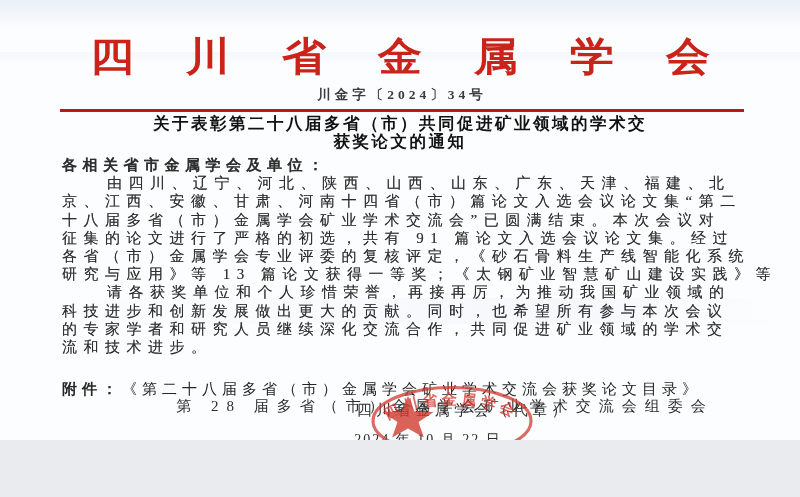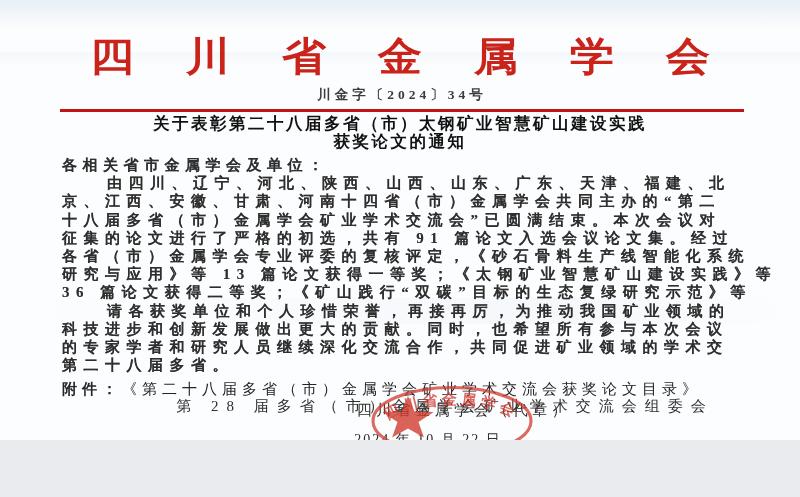--- a/index.html
+++ b/index.html
@@ -46,21 +46,20 @@
   }
   .body-block{
     position:absolute;top:156px;left:62px;width:682px;
   }
   .bline{
     height:18.2px;line-height:18.2px;
     font-size:15px;letter-spacing:6.5px;
     white-space:nowrap;
     color:#2e2e2e;
     text-shadow:0 0 .4px rgba(70,70,70,.6);
-    font-weight:bold;
   }
   .bline.salutation{font-weight:bold;letter-spacing:5.5px;}
   .bline.indent{padding-left:45px;}
   .attachment{
     position:absolute;top:380px;left:62px;width:700px;
     font-size:15px;letter-spacing:5px;line-height:18px;white-space:nowrap;
     color:#252525;
   }
   .attachment .label{font-weight:bold;}
   .sig1{
@@ -91,37 +90,36 @@
   <div class="streak s4"></div>
   <div class="smudge"></div>
 
   <div class="org-name">四川省金属学会</div>
 
   <div class="doc-number">川金字〔2024〕34号</div>
 
   <div class="red-rule"></div>
 
   <div class="doc-title">
-    <div>关于表彰第二十八届多省（市）太钢矿业智慧矿山建设实践</div>
+    <div>关于表彰第二十八届多省（市）共同促进矿业领域的学术交</div>
     <div>获奖论文的通知</div>
   </div>
 
   <div class="body-block">
     <div class="bline salutation">各相关省市金属学会及单位：</div>
     <div class="bline indent">由四川、辽宁、河北、陕西、山西、山东、广东、天津、福建、北</div>
-    <div class="bline">京、江西、安徽、甘肃、河南十四省（市）金属学会共同主办的“第二</div>
+    <div class="bline">京、江西、安徽、甘肃、河南十四省（市）篇论文入选会议论文集“第二</div>
     <div class="bline">十八届多省（市）金属学会矿业学术交流会”已圆满结束。本次会议对</div>
     <div class="bline">征集的论文进行了严格的初选，共有 91 篇论文入选会议论文集。经过</div>
     <div class="bline">各省（市）金属学会专业评委的复核评定，《砂石骨料生产线智能化系统</div>
     <div class="bline">研究与应用》等 13 篇论文获得一等奖；《太钢矿业智慧矿山建设实践》等</div>
-    <div class="bline">36 篇论文获得二等奖；《矿山践行“双碳”目标的生态复绿研究示范》等</div>
     <div class="bline indent">请各获奖单位和个人珍惜荣誉，再接再厉，为推动我国矿业领域的</div>
     <div class="bline">科技进步和创新发展做出更大的贡献。同时，也希望所有参与本次会议</div>
     <div class="bline">的专家学者和研究人员继续深化交流合作，共同促进矿业领域的学术交</div>
-    <div class="bline">第二十八届多省。</div>
+    <div class="bline">流和技术进步。</div>
   </div>
 
   <div class="attachment">
     <span class="label">附件：</span><span>《第二十八届多省（市）金属学会矿业学术交流会获奖论文目录》</span>
   </div>
 
   <div class="sig1">第 28 届多省（市）金属学会矿业学术交流会组委会</div>
   <div class="sig2">四川省金属学会（代章）</div>
   <div class="date-line">2024 年 10 月 22 日</div>
 

